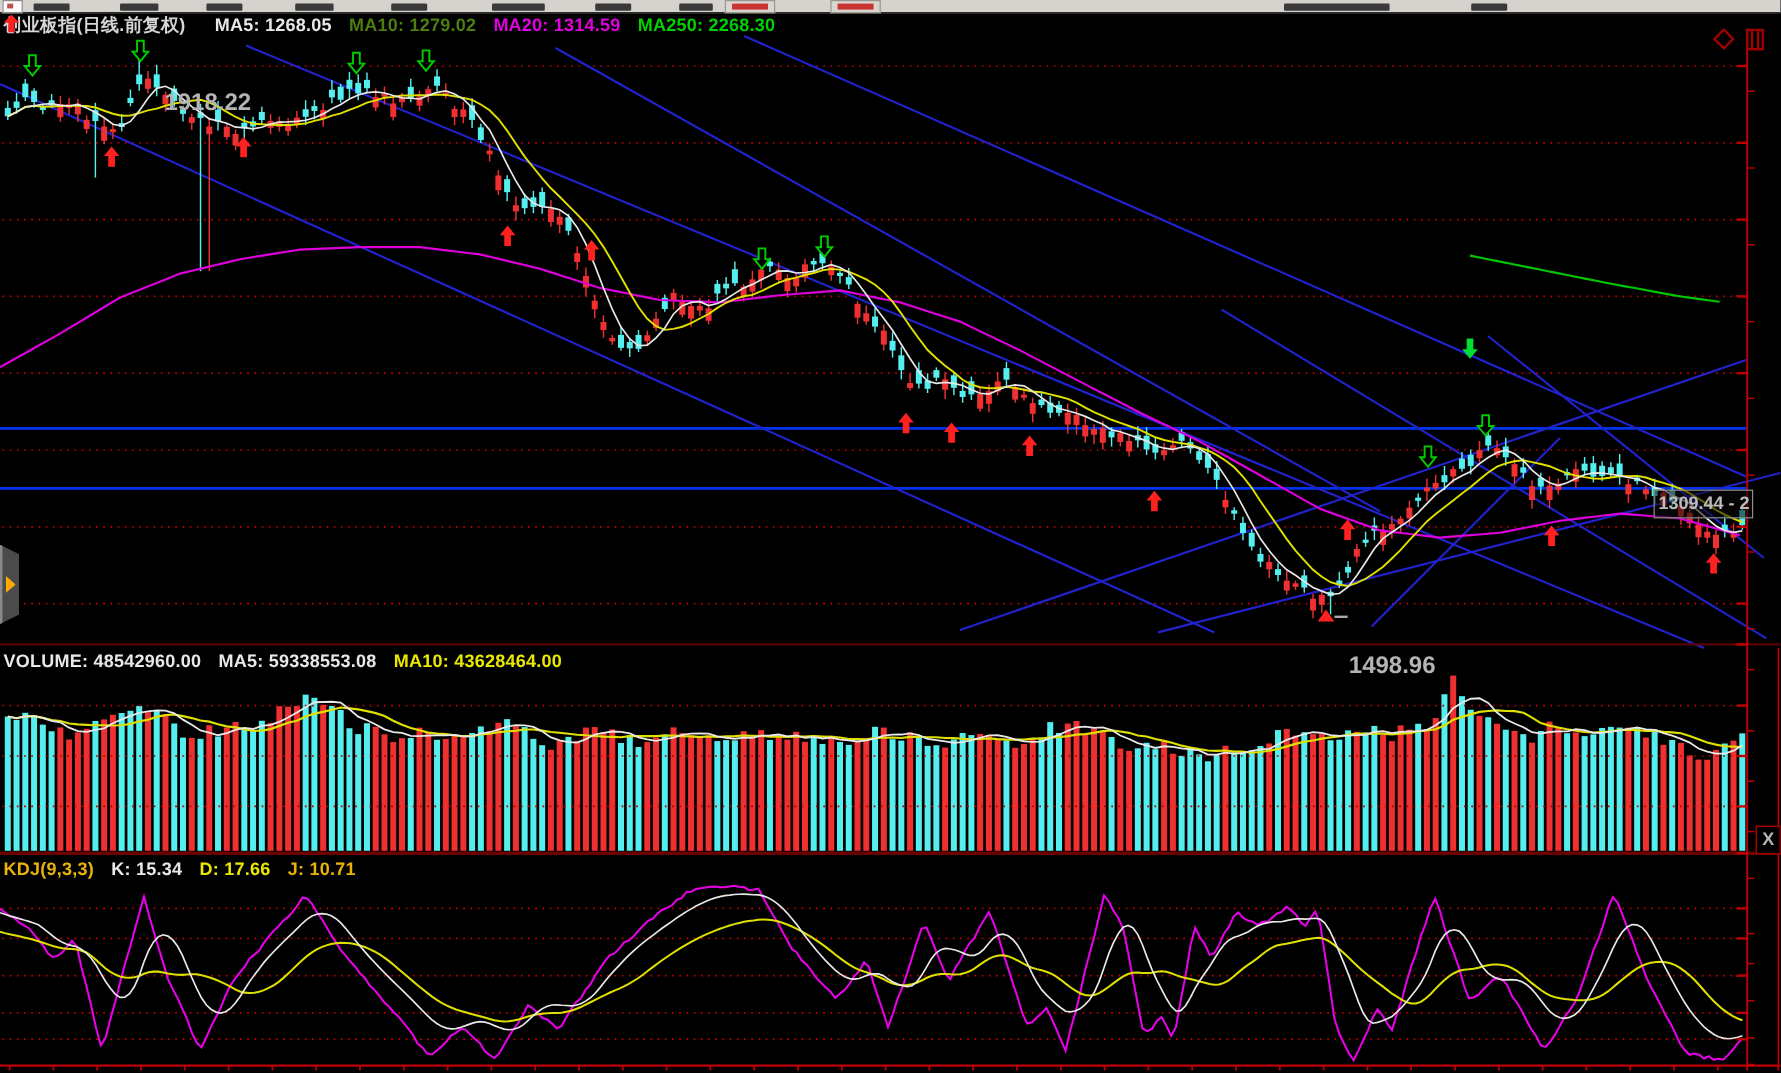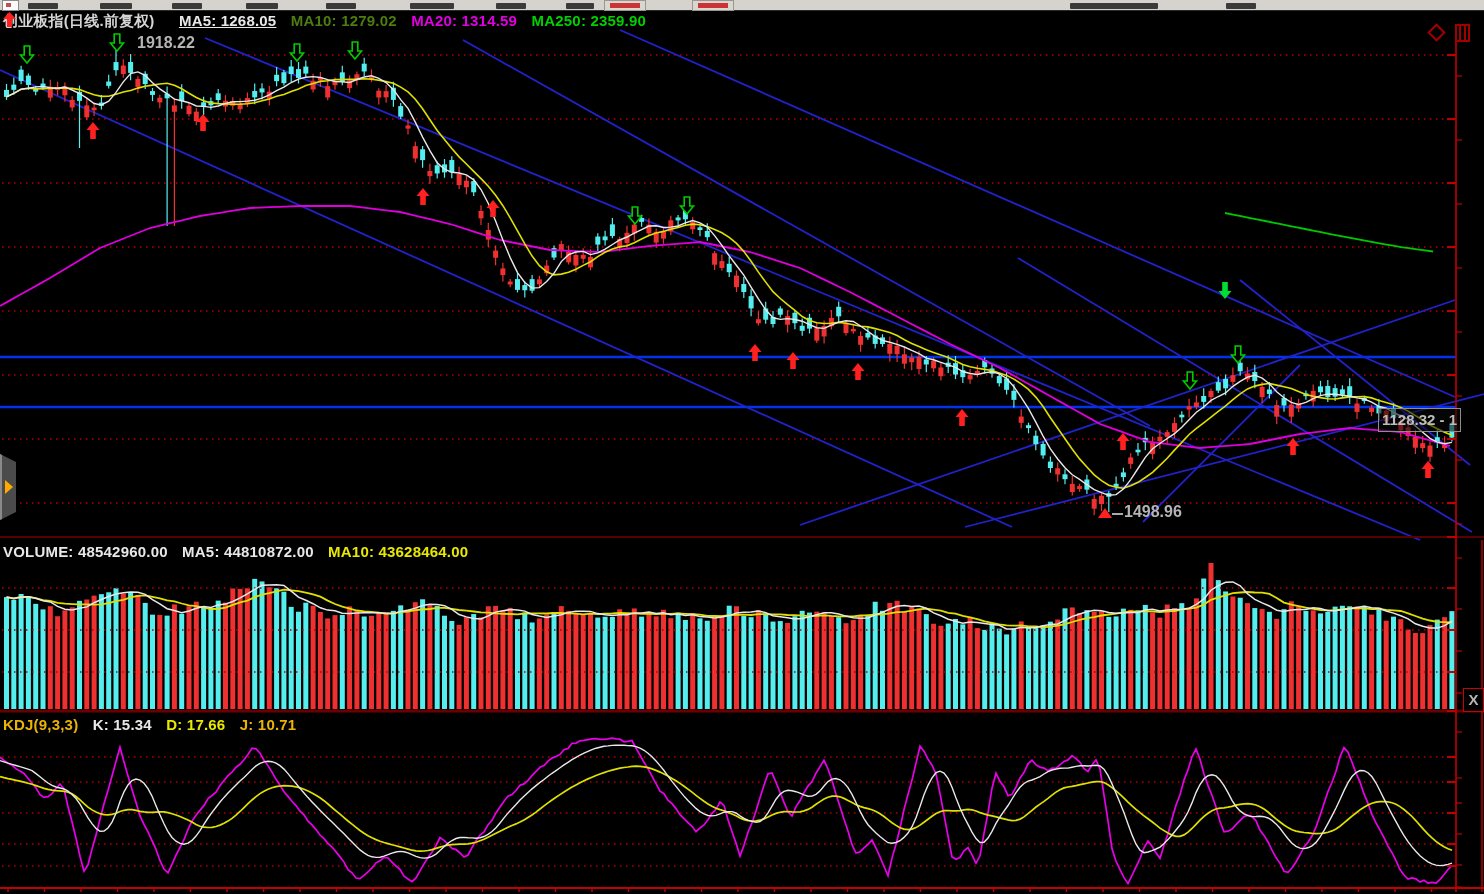--- a/index.html
+++ b/index.html
@@ -11,21 +11,21 @@
   .mb-frag{position:absolute;top:3px;height:6px;background:#3a3a3a;border-radius:1px;}
   .mb-btn{position:absolute;top:0;height:9px;border:1px solid #979790;background:#d9d6d0;}
   .mb-red{margin:2px 5px 0 5px;height:5px;background:#cc3333;}
   .mb-icon{position:absolute;left:2px;top:0;width:15px;height:9px;background:#fbfbfb;border:1px solid #8a8a8a;}
   .mb-icon:after{content:"";position:absolute;left:3px;top:2px;width:5px;height:4px;background:#c05050;}
   
   .hdr{position:absolute;white-space:nowrap;font-size:15px;font-weight:700;letter-spacing:.2px;z-index:5;}
   .hdr span{margin-right:10px;}
   .t{color:#d5d5d5;}
   .arr-ico{display:inline-block;vertical-align:-2px;margin:0 2px 0 0;}
-  .ann{position:absolute;color:#b4b4b4;font-size:16px;font-weight:700;z-index:5;white-space:nowrap;}
+  .ann{position:absolute;color:#b4b4b4;font-size:20px;font-weight:700;z-index:5;white-space:nowrap;margin-top:41px;}
   #trend-label{position:absolute;left:1378px;top:408px;width:81px;height:22px;border:1px solid #8d8d8d;
                background:rgba(10,10,10,.55);overflow:hidden;z-index:5;}
   #trend-label span{color:#bdbdbd;font-size:15px;font-weight:700;line-height:22px;padding-left:3px;white-space:nowrap;}
   
   #corner-icons{position:absolute;left:1430px;top:24px;z-index:6;height:22px;}
   .diamond{display:inline-block;width:9px;height:9px;border:2px solid #a00000;transform:rotate(45deg);
            margin-right:8px;vertical-align:3px;}
   .winicon{display:inline-block;width:11px;height:14px;border:2px solid #a00000;position:relative;vertical-align:0;}
   .winicon:before{content:"";position:absolute;left:2px;top:0;bottom:0;width:3px;
                   border-left:2px solid #a00000;border-right:2px solid #a00000;}
@@ -801,43 +801,43 @@
       <line x1="1447" y1="537" x2="1456" y2="537" stroke="#c00000" stroke-width="2"></line>
       <line x1="1456" y1="558" x2="1462" y2="558" stroke="#c00000" stroke-width="1.2"></line>
       <line x1="1447" y1="711" x2="1456" y2="711" stroke="#c00000" stroke-width="2"></line>
       <line x1="1456" y1="732" x2="1462" y2="732" stroke="#c00000" stroke-width="1.2"></line>
     </svg>
 
   <div class="hdr" style="left:3px;top:12px">
     <span class="t">创业板指(日线.前复权)</span><span class="arr-ico"><svg width="13" height="15">
           <polygon points="6.5,0 13,7 9,7 9,15 4,15 4,7 0,7" fill="#ff2020"></polygon>
         </svg></span>
-    <span style="color: rgb(232, 232, 232); text-decoration: underline;">MA5: 1268.05</span>
+    <span style="color: rgb(232, 232, 232);">MA5: 1268.05</span>
     <span style="color: #4d7c0f;">MA10: 1279.02</span>
     <span style="color: rgb(224, 0, 224);">MA20: 1314.59</span>
-    <span style="color: rgb(0, 208, 0);">MA250: 2359.90</span>
+    <span style="color: rgb(0, 208, 0);">MA250: 2268.30</span>
   </div>
 
   <div class="hdr" style="left:3px;top:543px">
     <span style="color: rgb(232, 232, 232);">VOLUME: 48542960.00</span>
-    <span style="color: rgb(232, 232, 232);">MA5: 44810872.00</span>
+    <span style="color: rgb(232, 232, 232);">MA5: 59338553.08</span>
     <span style="color: rgb(232, 232, 0);">MA10: 43628464.00</span>
   </div>
 
   <div class="hdr" style="left:3px;top:716px">
     <span style="color: #eab308;">KDJ(9,3,3)</span>
     <span style="color: rgb(232, 232, 232);">K: 15.34</span>
     <span style="color: rgb(232, 232, 0);">D: 17.66</span>
     <span style="color: #eab308;">J: 10.71</span>
   </div>
 
   <div class="ann" style="left:137px;top:34px">1918.22</div>
   <div class="ann" style="left:1124px;top:503px">1498.96</div>
   <div id="trend-label">
-    <span>1128.32 - 1</span>
+    <span>1309.44 - 2</span>
   </div>
 
   <div id="corner-icons">
     <span class="diamond"></span>
     <span class="winicon"></span>
   </div>
 
   <div id="left-handle">
     <div class="tri"></div>
   </div>

